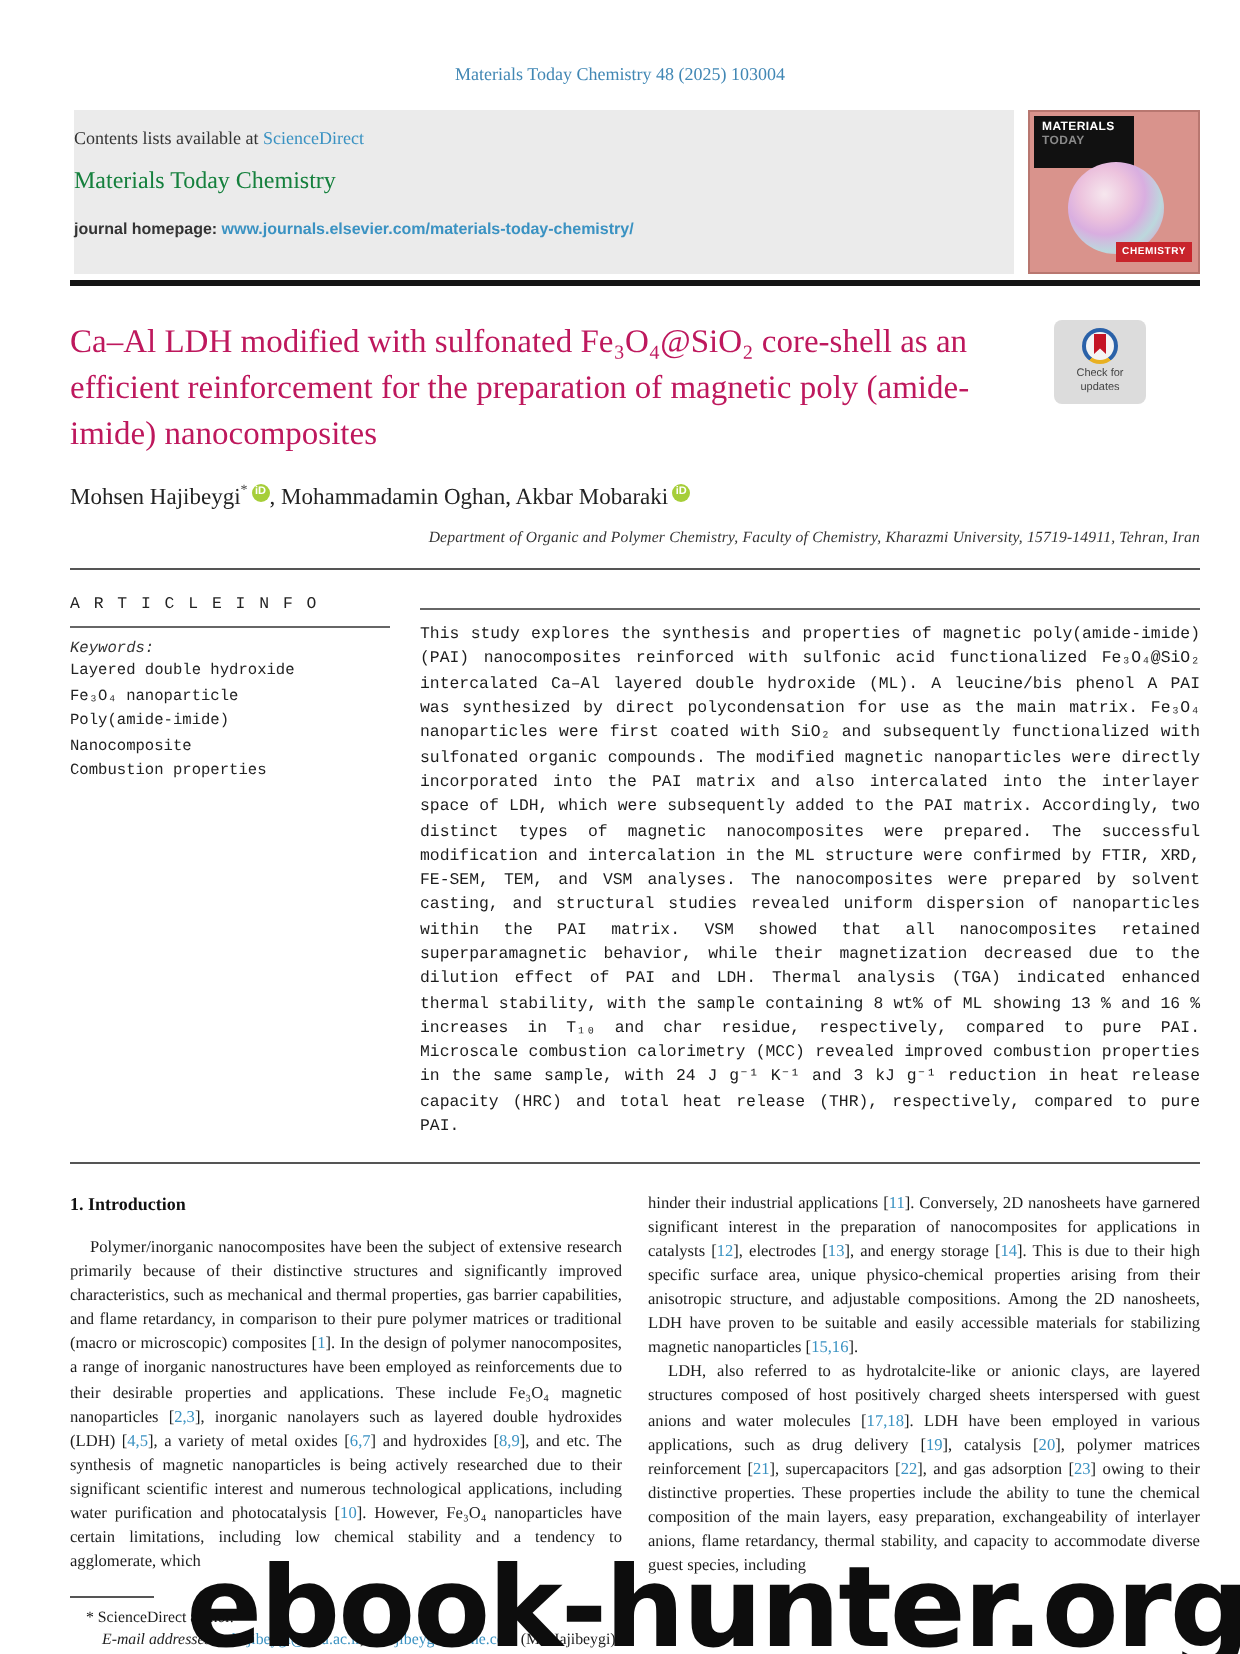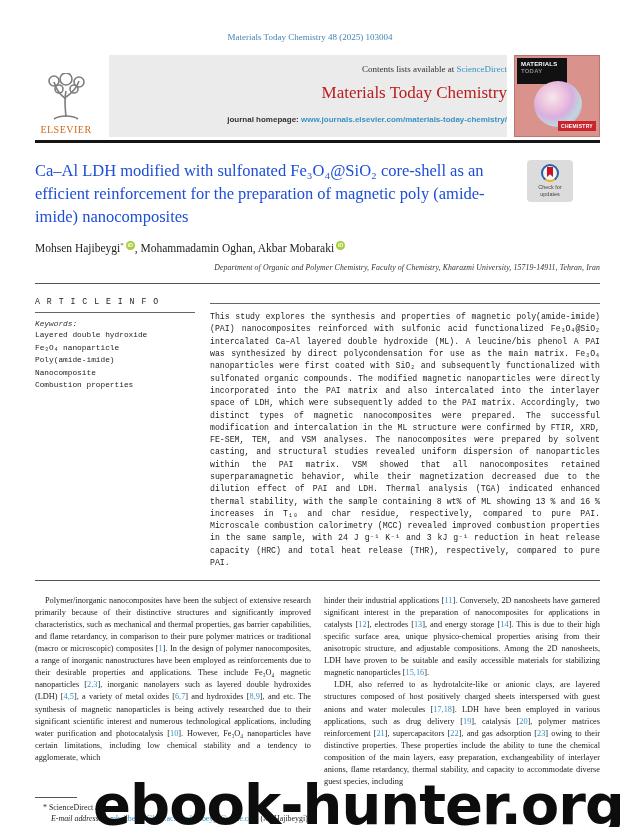--- a/index.html
+++ b/index.html
@@ -10,38 +10,38 @@
     font-family:"Liberation Serif","DejaVu Serif",serif; color:#1a1a1a;
   }
   .link { color:#3a92c2; }
   
   .citation { padding-top:32px; text-align:center; font-size:9px; color:#4187b4; }
   
   .banner { display:flex; margin:13px 20px 0 35px; height:82px; }
   .logo-col { width:62px; display:flex; flex-direction:column; align-items:center; justify-content:flex-end; padding-bottom:2px; }
   .logo-col svg { display:block; }
   .elsevier-word { font-size:10px; color:#cf6a1b; letter-spacing:.5px; margin-top:1px; }
-  .banner-box { flex:1; background:#ebebeb; margin-left:12px; text-align:right; padding-top:9px; }
+  .banner-box { flex:1; background:#ebebeb; margin-left:2px; text-align:left; padding-top:9px; }
   .contents-line { font-size:9px; color:#333; }
-  .journal-title { font-size:17px; margin-top:9px; color:#b91c1c;padding-left:16px; }
+  .journal-title { font-size:12px; margin-top:9px; color:#15803d; }
   .homepage-line { font-size:8px; margin-top:12px; font-family:"Liberation Sans","DejaVu Sans",sans-serif; color:#333; font-weight:bold; }
   .homepage-line .link { font-weight:bold; }
   
   .cover { position:relative; width:86px; margin-left:7px; background:#d9938c; border:1px solid #b87770; }
   .cover-black { position:absolute; top:2px; left:2px; width:50px; height:26px; background:#111; padding:3px 0 0 4px; }
   .cover-black .m1 { font-family:"Liberation Sans",sans-serif; font-size:6px; font-weight:bold; color:#fff; line-height:1.1; letter-spacing:.2px; }
   .cover-black .m2 { font-family:"Liberation Sans",sans-serif; font-size:6px; font-weight:bold; color:#8a8a8a; line-height:1.1; letter-spacing:.2px; }
   .cover-sphere { position:absolute; top:25px; left:19px; width:48px; height:46px; border-radius:50%;
     background:radial-gradient(circle at 38% 35%, #f6e7ee 0%, #ecc2dd 30%, #d9aee0 48%, #bcd8dd 68%, #d3a9cf 85%, #c897c0 100%); }
   .cover-badge { position:absolute; right:3px; bottom:5px; background:#c8242b; color:#fff; font-family:"Liberation Sans",sans-serif;
     font-size:5px; font-weight:bold; padding:2px 3px; letter-spacing:.3px; }
   .thick-rule { margin:3px 20px 0 35px; height:3px; background:#151515; }
   
   .title-row { display:flex; align-items:flex-start; margin:17px 20px 0 35px; }
-  h1.title { flex:1; font-weight:normal; font-size:16.5px; line-height:1.38; max-width:478px; color:#1d4ed8; }
+  h1.title { flex:1; font-weight:normal; font-size:16.5px; line-height:1.38; max-width:478px; color:#be185d; }
   .check-badge { width:46px; height:42px; margin-left:14px; background:#dcdcdc; border-radius:4px; text-align:center; padding-top:4px; cursor:pointer; }
   .check-circle { position:relative; width:18px; height:18px; margin:0 auto; border-radius:50%;
     background:conic-gradient(#2a61a8 0 40%, #e8b021 40% 60%, #2a61a8 60% 100%); }
   .check-circle .inner { position:absolute; top:2px; left:2px; width:14px; height:14px; border-radius:50%; background:#f4f4f4; }
   .check-circle .bookmark { position:absolute; top:3px; left:6px; width:6px; height:10px; background:#c41425;
     clip-path:polygon(0 0,100% 0,100% 100%,50% 72%,0 100%); }
   .check-text { font-family:"Liberation Sans",sans-serif; font-size:5.5px; color:#444; line-height:1.25; margin-top:2px; }
   .authors { margin:13px 20px 0 35px; font-size:11.5px; color:#222; }
   .authors sup { font-size:7px; color:#444; }
   .orcid { display:inline-block; width:9px; height:9px; border-radius:50%; background:#a6ce39; color:#fff;
@@ -79,38 +79,20 @@
     font-weight:bold; font-size:56px; letter-spacing:-1px; color:#0d0d0d; white-space:nowrap; }
 </style>
 </head>
 <body>
 
 <div class="page">
 
   <div class="citation">Materials Today Chemistry 48 (2025) 103004</div>
 
   <div class="banner">
-    <div class="logo-col">
-      <span>
-        <svg width="44" height="50" viewBox="0 0 44 50">
-          <g fill="none" stroke="#7d7d7d" stroke-width="1.6">
-            <path d="M22 44 C21 34 20 26 22 18"></path>
-            <path d="M22 26 C16 22 12 16 10 9"></path>
-            <path d="M22 24 C28 20 33 14 35 8"></path>
-            <circle cx="10" cy="8" r="5"></circle>
-            <circle cx="22" cy="6" r="6"></circle>
-            <circle cx="35" cy="9" r="5"></circle>
-            <circle cx="15" cy="16" r="4"></circle>
-            <circle cx="30" cy="16" r="4"></circle>
-            <path d="M10 46 C16 42 28 42 34 46"></path>
-          </g>
-        </svg>
-      </span>
-      <div class="elsevier-word">ELSEVIER</div>
-    </div>
     <div class="banner-box">
       <div class="contents-line">
         <span>Contents lists available at </span><span class="link">ScienceDirect</span>
       </div>
       <div class="journal-title">Materials Today Chemistry</div>
       <div class="homepage-line">
         <span>journal homepage: </span><span class="link">www.journals.elsevier.com/materials-today-chemistry/</span>
       </div>
     </div>
     <div class="cover">
@@ -163,20 +145,21 @@
     <div class="info-right">
       <div class="header-rule"></div>
       <div class="abstract-text">This study explores the synthesis and properties of magnetic poly(amide-imide) (PAI) nanocomposites reinforced with sulfonic acid functionalized Fe₃O₄@SiO₂ intercalated Ca–Al layered double hydroxide (ML). A leucine/bis phenol A PAI was synthesized by direct polycondensation for use as the main matrix. Fe₃O₄ nanoparticles were first coated with SiO₂ and subsequently functionalized with sulfonated organic compounds. The modified magnetic nanoparticles were directly incorporated into the PAI matrix and also intercalated into the interlayer space of LDH, which were subsequently added to the PAI matrix. Accordingly, two distinct types of magnetic nanocomposites were prepared. The successful modification and intercalation in the ML structure were confirmed by FTIR, XRD, FE-SEM, TEM, and VSM analyses. The nanocomposites were prepared by solvent casting, and structural studies revealed uniform dispersion of nanoparticles within the PAI matrix. VSM showed that all nanocomposites retained superparamagnetic behavior, while their magnetization decreased due to the dilution effect of PAI and LDH. Thermal analysis (TGA) indicated enhanced thermal stability, with the sample containing 8 wt% of ML showing 13 % and 16 % increases in T₁₀ and char residue, respectively, compared to pure PAI. Microscale combustion calorimetry (MCC) revealed improved combustion properties in the same sample, with 24 J g⁻¹ K⁻¹ and 3 kJ g⁻¹ reduction in heat release capacity (HRC) and total heat release (THR), respectively, compared to pure PAI.</div>
     </div>
   </div>
 
   <div class="rule-thin"></div>
 
   <div class="body-cols">
     <div class="col">
+      <div class="intro-head">1. Introduction</div>
       <p class="para-indent">Polymer/inorganic nanocomposites have been the subject of extensive research primarily because of their distinctive structures and significantly improved characteristics, such as mechanical and thermal properties, gas barrier capabilities, and flame retardancy, in comparison to their pure polymer matrices or traditional (macro or microscopic) composites [<span class="ref">1</span>]. In the design of polymer nanocomposites, a range of inorganic nanostructures have been employed as reinforcements due to their desirable properties and applications. These include Fe₃O₄ magnetic nanoparticles [<span class="ref">2,3</span>], inorganic nanolayers such as layered double hydroxides (LDH) [<span class="ref">4,5</span>], a variety of metal oxides [<span class="ref">6,7</span>] and hydroxides [<span class="ref">8,9</span>], and etc. The synthesis of magnetic nanoparticles is being actively researched due to their significant scientific interest and numerous technological applications, including water purification and photocatalysis [<span class="ref">10</span>]. However, Fe₃O₄ nanoparticles have certain limitations, including low chemical stability and a tendency to agglomerate, which</p>
     </div>
     <div class="col">
       <p>hinder their industrial applications [<span class="ref">11</span>]. Conversely, 2D nanosheets have garnered significant interest in the preparation of nanocomposites for applications in catalysts [<span class="ref">12</span>], electrodes [<span class="ref">13</span>], and energy storage [<span class="ref">14</span>]. This is due to their high specific surface area, unique physico-chemical properties arising from their anisotropic structure, and adjustable compositions. Among the 2D nanosheets, LDH have proven to be suitable and easily accessible materials for stabilizing magnetic nanoparticles [<span class="ref">15,16</span>].</p>
       <p class="para-indent">LDH, also referred to as hydrotalcite-like or anionic clays, are layered structures composed of host positively charged sheets interspersed with guest anions and water molecules [<span class="ref">17,18</span>]. LDH have been employed in various applications, such as drug delivery [<span class="ref">19</span>], catalysis [<span class="ref">20</span>], polymer matrices reinforcement [<span class="ref">21</span>], supercapacitors [<span class="ref">22</span>], and gas adsorption [<span class="ref">23</span>] owing to their distinctive properties. These properties include the ability to tune the chemical composition of the main layers, easy preparation, exchangeability of interlayer anions, flame retardancy, thermal stability, and capacity to accommodate diverse guest species, including</p>
     </div>
   </div>
 
   <div class="footnote">
     <div class="fn-rule"></div>

